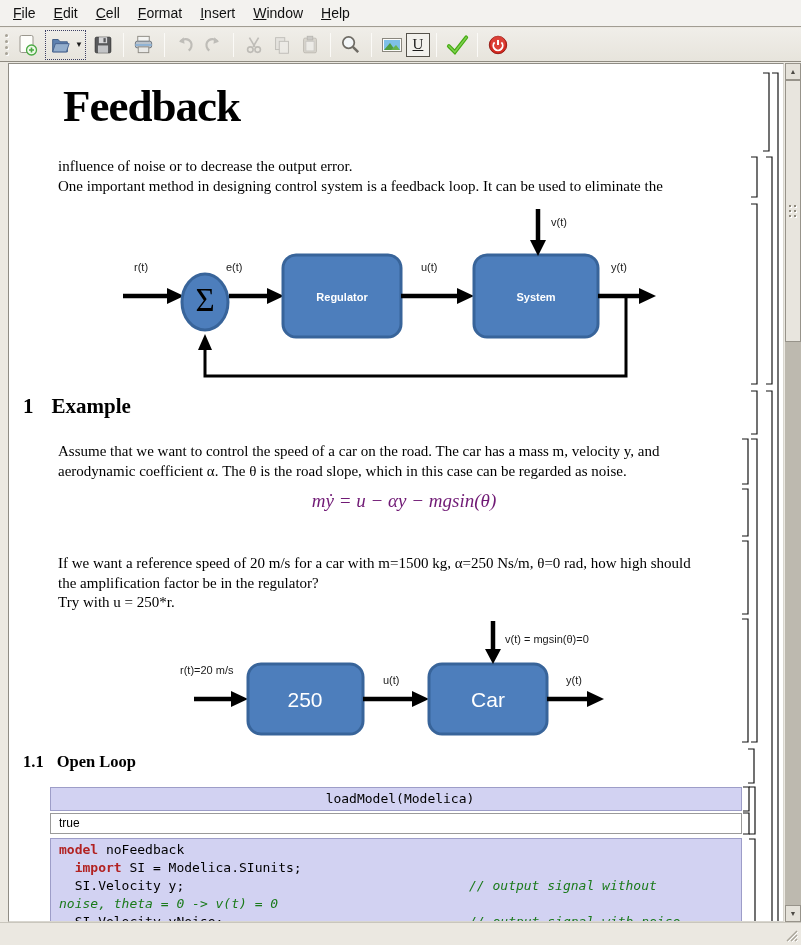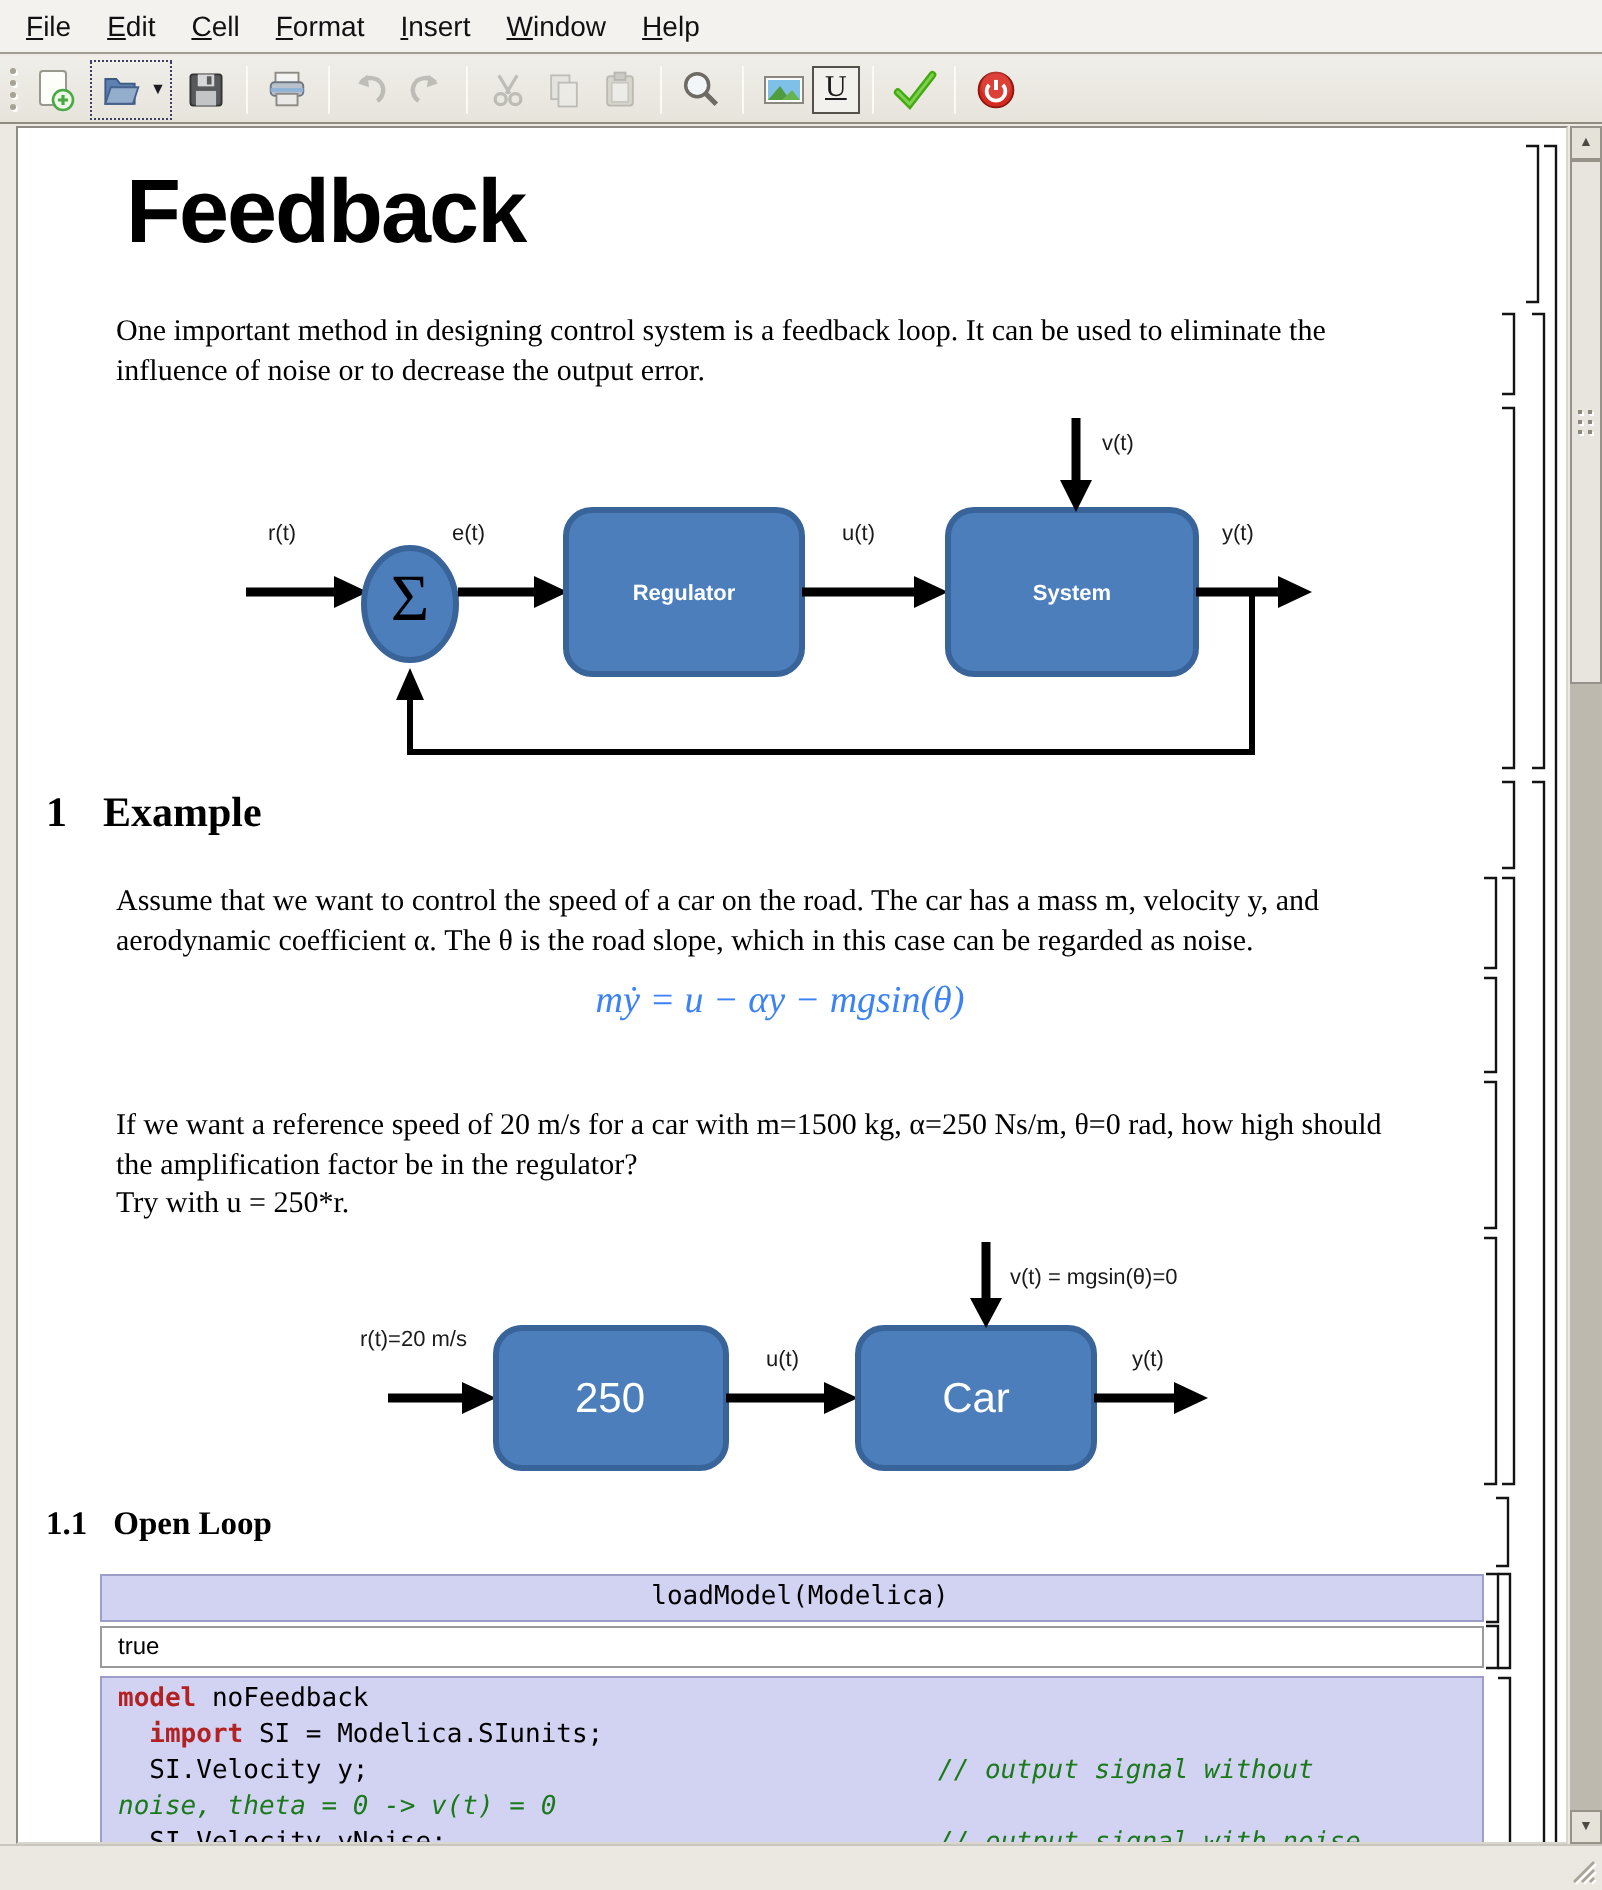--- a/index.html
+++ b/index.html
@@ -27,28 +27,28 @@
   #scrollbar{position:absolute;left:785px;top:63px;width:16px;height:859px;background:#bdb9af;}
   .sb-btn{position:absolute;left:0;width:16px;height:17px;background:#e5e2da;border:1px solid #97938a;display:flex;align-items:center;justify-content:center;font-size:7px;color:#4c4a44;}
   #sb-thumb{position:absolute;left:0;top:17px;width:16px;height:262px;background:#e8e5de;border:1px solid #97938a;display:flex;align-items:center;justify-content:center;}
   .thumb-grip{display:grid;grid-template-columns:3px 3px;grid-auto-rows:3px;gap:2px;}
   .thumb-grip i{width:2px;height:2px;background:#8e897d;box-shadow:1px 1px 0 #fff;}
 
   #statusbar{position:absolute;left:0;top:922px;width:801px;height:23px;background:#ebe8e1;border-top:1px solid #c9c6bd;}
   .resize-grip{position:absolute;right:2px;bottom:2px;}
 
   
-  .doc-title{position:absolute;left:54px;top:16px;font-family:Liberation Sans, sans-serif;font-size:45px;font-weight:bold;color:#000;letter-spacing:-1px;}
+  .doc-title{position:absolute;left:54px;top:16px;font-family:Liberation Serif, serif;font-size:45px;font-weight:bold;color:#000;letter-spacing:-1px;}
   .body-par{position:absolute;font-family:"Liberation Serif",serif;font-size:15px;color:#000;}
   .body-par div{line-height:19.5px;white-space:pre;}
   .h1{position:absolute;font-family:"Liberation Serif",serif;font-weight:bold;font-size:21px;color:#000;}
   .h2{position:absolute;font-family:"Liberation Serif",serif;font-weight:bold;font-size:16.5px;color:#000;}
   .h1 .num,.h2 .num{display:inline-block;}
   .h1 .ttl{margin-left:18px;} .h2 .ttl{margin-left:13px;}
-  .equation{position:absolute;left:51px;top:426px;width:660px;text-align:center;font-family:"Liberation Serif",serif;font-style:italic;font-size:19px;color:#3b82f6;}
+  .equation{position:absolute;left:65px;top:426px;width:660px;text-align:center;font-family:"Liberation Serif",serif;font-style:italic;font-size:19px;color:#701a75;}
 
   .dia-label{position:absolute;font-family:Liberation Sans, sans-serif;font-size:11px;color:#1a1a1a;white-space:pre;}
   .blk-label{position:absolute;color:#fff;font-weight:bold;font-size:11px;transform:translate(-50%,-50%);}
   .blk-big{position:absolute;color:#fff;font-weight:normal;font-size:21px;transform:translate(-50%,-50%);}
   .sigma{position:absolute;font-family:"Liberation Serif",serif;font-size:33px;color:#000;transform:translate(-50%,-54%);}
 
   
   .cell-in{position:absolute;left:41px;width:692px;background:#d2d2f2;border:1px solid #9d9dc8;font-family:"DejaVu Sans Mono","Liberation Mono",monospace;font-size:13px;color:#000;padding:2px 0 2px 8px;}
   .cell-out{position:absolute;left:41px;width:692px;background:#ffffff;border:1px solid #9a9a9a;font-family:"Liberation Sans",sans-serif;font-size:12px;color:#000;padding:2px 0 2px 8px;}
   .code-line{position:relative;height:18px;line-height:18px;white-space:pre;}
@@ -200,22 +200,22 @@
         <path d="M8.3 9.2 a5.1 5.1 0 1 0 7.4 0" fill="none" stroke="#fff" stroke-width="2"></path>
       </svg>
     </div>
   </div>
 
   <div id="docview">
 
     <div class="doc-title">Feedback</div>
 
     <div class="body-par" style="left:49px;top:93px;">
+      <div>influence of noise or to decrease the output error.</div>
       <div>One important method in designing control system is a feedback loop. It can be used to eliminate the</div>
-      <div>influence of noise or to decrease the output error.</div>
     </div>
 
     <div style="position:absolute;left:100px;top:140px;width:560px;height:182px;">
       <svg width="560" height="182" viewBox="0 0 560 182">
 
         <line x1="14" y1="92" x2="58" y2="92" stroke="#000" stroke-width="4.5"></line>
         <polygon points="58,84 58,100 75,92" fill="#000"></polygon>
 
         <ellipse cx="96" cy="98" rx="23" ry="28" fill="#4d7ebc" stroke="#38649a" stroke-width="3"></ellipse>
 

